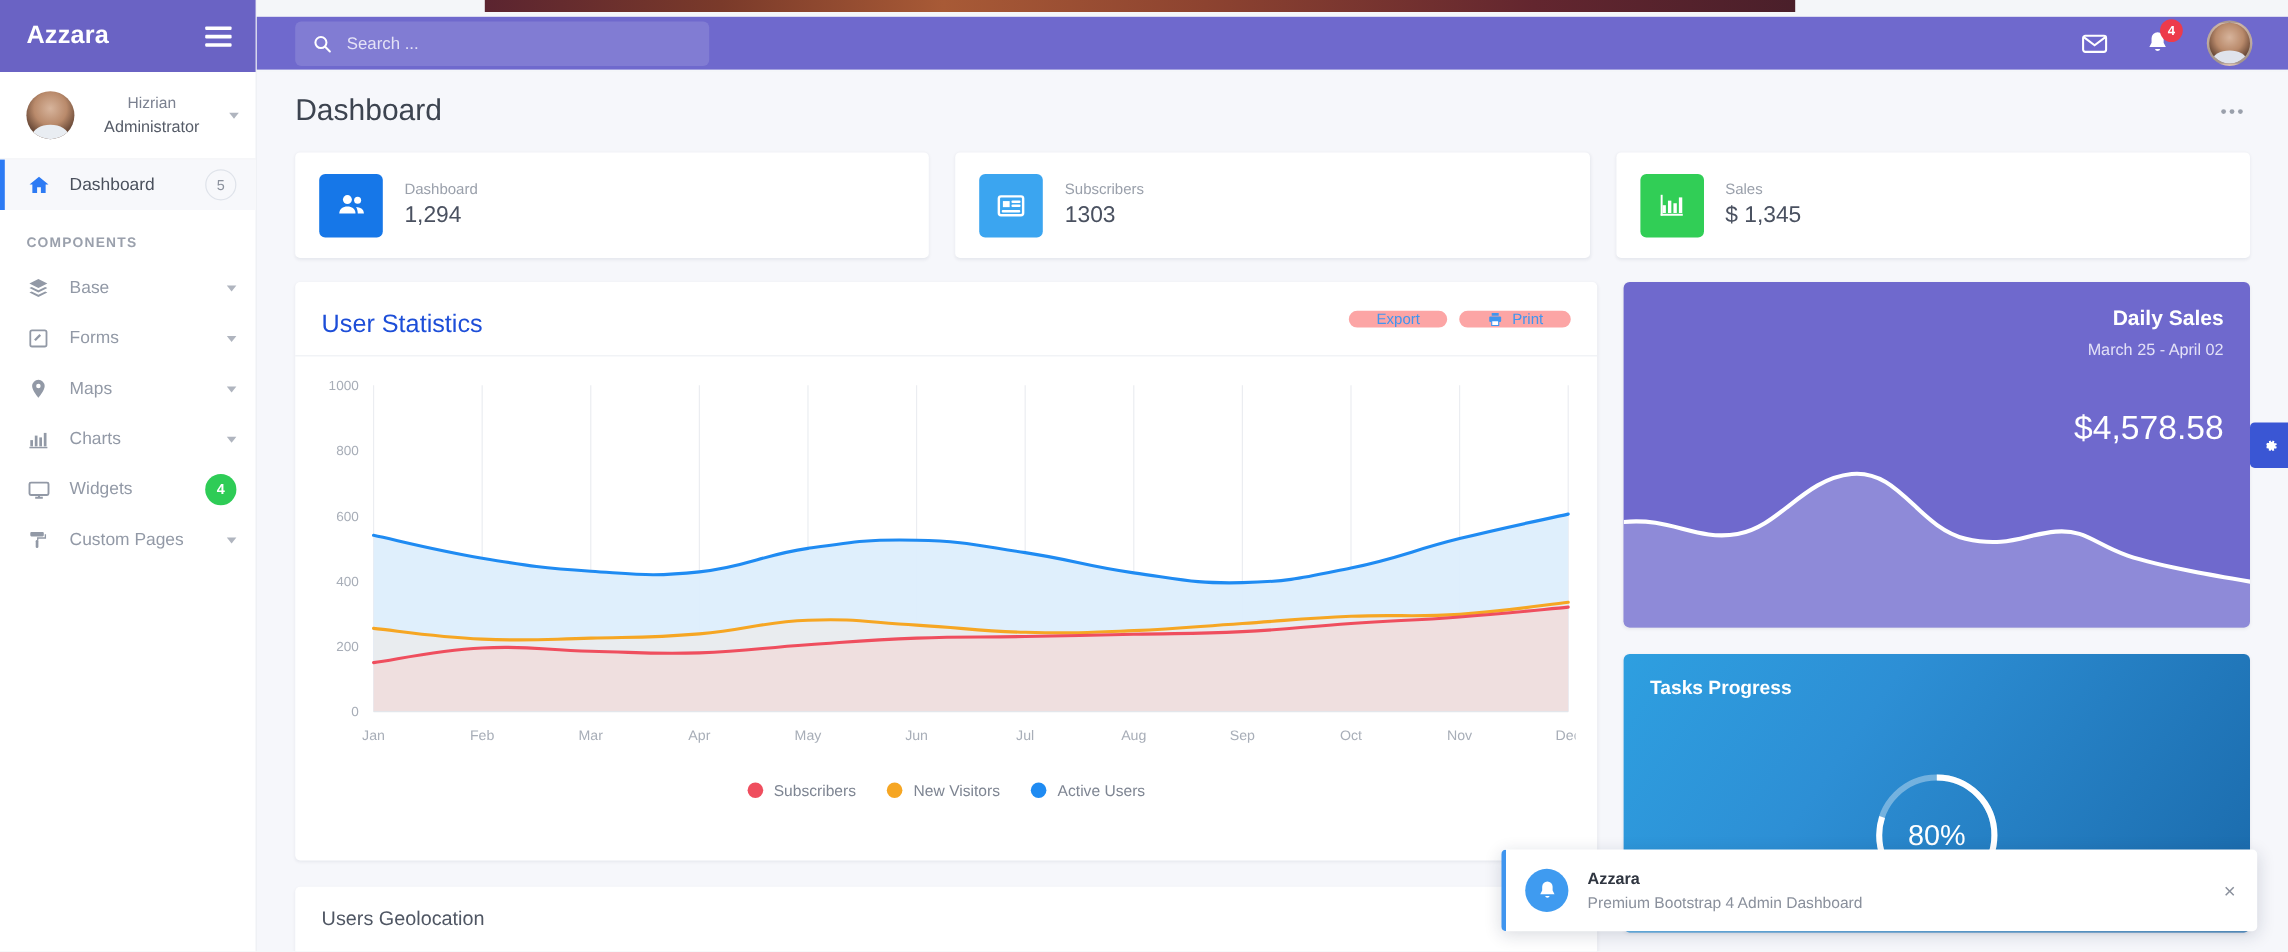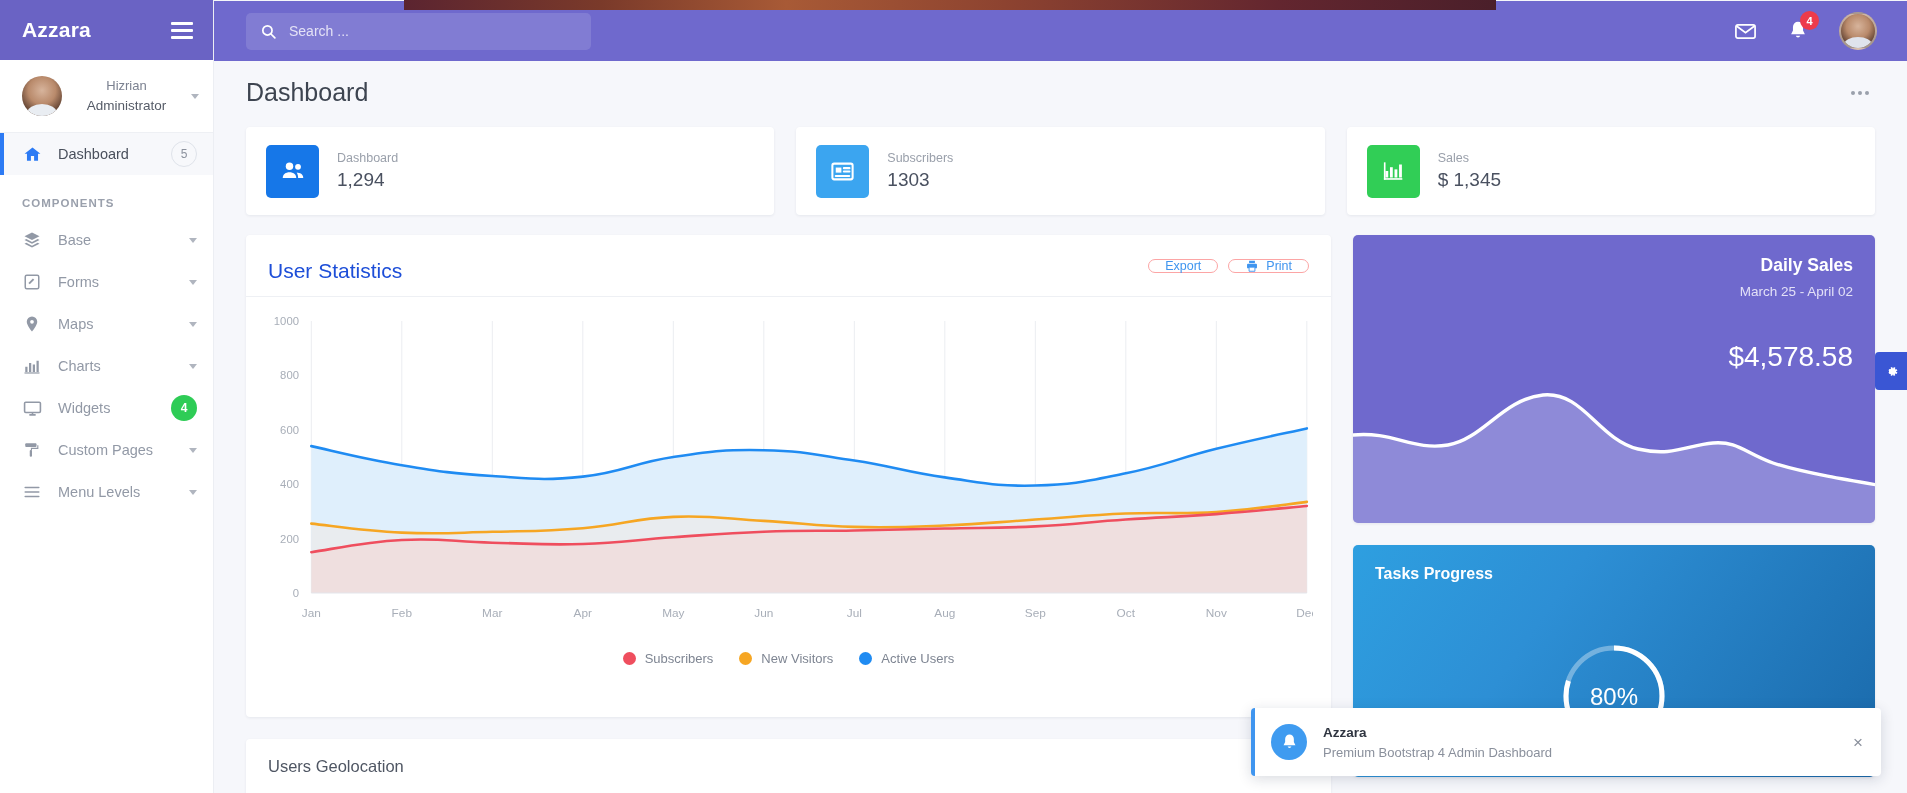--- a/index.html
+++ b/index.html
@@ -77,21 +77,21 @@
     font-size: 12px; color: #8b919d;
   }
   .badge-green {
     min-width: 26px; height: 26px; border-radius: 50%; background: #2ecc56;
     display: flex; align-items: center; justify-content: center;
     font-size: 12px; color: #fff; font-weight: 600;
   }
 
   
   #header {
-    position: absolute; left: 214px; top: 1px; right: 0; height: 60px;
+    position: absolute; left: 214px; top: 14px; right: 0; height: 44px;
     background: #6f69cd; display: flex; align-items: center; z-index: 50;
   }
   #search-box {
     margin-left: 32px; width: 345px; height: 37px; border-radius: 5px;
     background: rgba(255,255,255,0.13);
     display: flex; align-items: center; padding: 0 14px; gap: 12px;
   }
   #search-input-text { font-size: 14px; color: #e4e2f6; }
   #header-right { margin-left: auto; display: flex; align-items: center; gap: 30px; padding-right: 30px; }
   .bell-wrap { position: relative; }
@@ -140,21 +140,21 @@
   #right-col { flex: 1; }
 
   .card { background: #fff; border-radius: 4px; box-shadow: 0 1px 3px rgba(20,30,60,.07); }
   #chart-card-header {
     height: 62px; display: flex; align-items: center; justify-content: space-between;
     padding: 0 22px; border-bottom: 1px solid #eef0f4;
   }
   #chart-card-title { font-size: 21px; color: #1d4ed8; margin-top: 10px; }
   .hdr-btns { display: flex; gap: 10px; }
   .pill-btn {
-    height: 14px; border: 1px solid #fca5a5; border-radius: 20px; color: #3f95ef;
+    height: 14px; border: 7px solid #fca5a5; border-radius: 20px; color: #3f95ef;
     font-size: 12.5px; display: flex; align-items: center; gap: 7px;
     padding: 0 16px; background: #fff; cursor: pointer;
   }
   #chart-body { padding: 16px 18px 18px 18px; height: 420px; position: relative; }
   #chart-svg-wrap { width: 100%; height: 318px; }
   #chart-legend { display: flex; justify-content: center; gap: 26px; margin-top: 20px; }
   .legend-item { display: flex; align-items: center; gap: 9px; font-size: 13px; color: #7e8592; }
   .legend-dot { width: 13px; height: 13px; border-radius: 50%; }
 
   
@@ -314,29 +314,20 @@
       <svg class="svg-i" width="18" height="18" viewBox="0 0 24 24" fill="#9299a6">
         <rect x="3" y="3" width="15" height="5" rx="1.2"></rect>
         <path d="M18 5.5h2.5v5H12v2h-1.5v-3.5H19V5.5z"></path>
         <rect x="9" y="12" width="3" height="9" rx="1.4"></rect>
       </svg>
     </span>
     <span class="nav-label">Custom Pages</span>
     <span class="caret-down"></span>
   </div>
 
-  <div class="nav-item">
-    <span class="nav-icon">
-      <svg class="svg-i" width="18" height="18" viewBox="0 0 24 24" stroke="#9299a6" stroke-width="2.2" stroke-linecap="round">
-        <path d="M3 6h18M3 12h18M3 18h18"></path>
-      </svg>
-    </span>
-    <span class="nav-label">Menu Levels</span>
-    <span class="caret-down"></span>
-  </div>
 </aside>
 
 <header id="header">
   <div id="search-box">
     <svg class="svg-i" width="17" height="17" viewBox="0 0 24 24" fill="none" stroke="#ffffff" stroke-width="2.4">
       <circle cx="10.5" cy="10.5" r="6.5"></circle>
         <path d="M15.5 15.5L21 21" stroke-linecap="round"></path>
     </svg>
     <span id="search-input-text">Search ...</span>
   </div>

